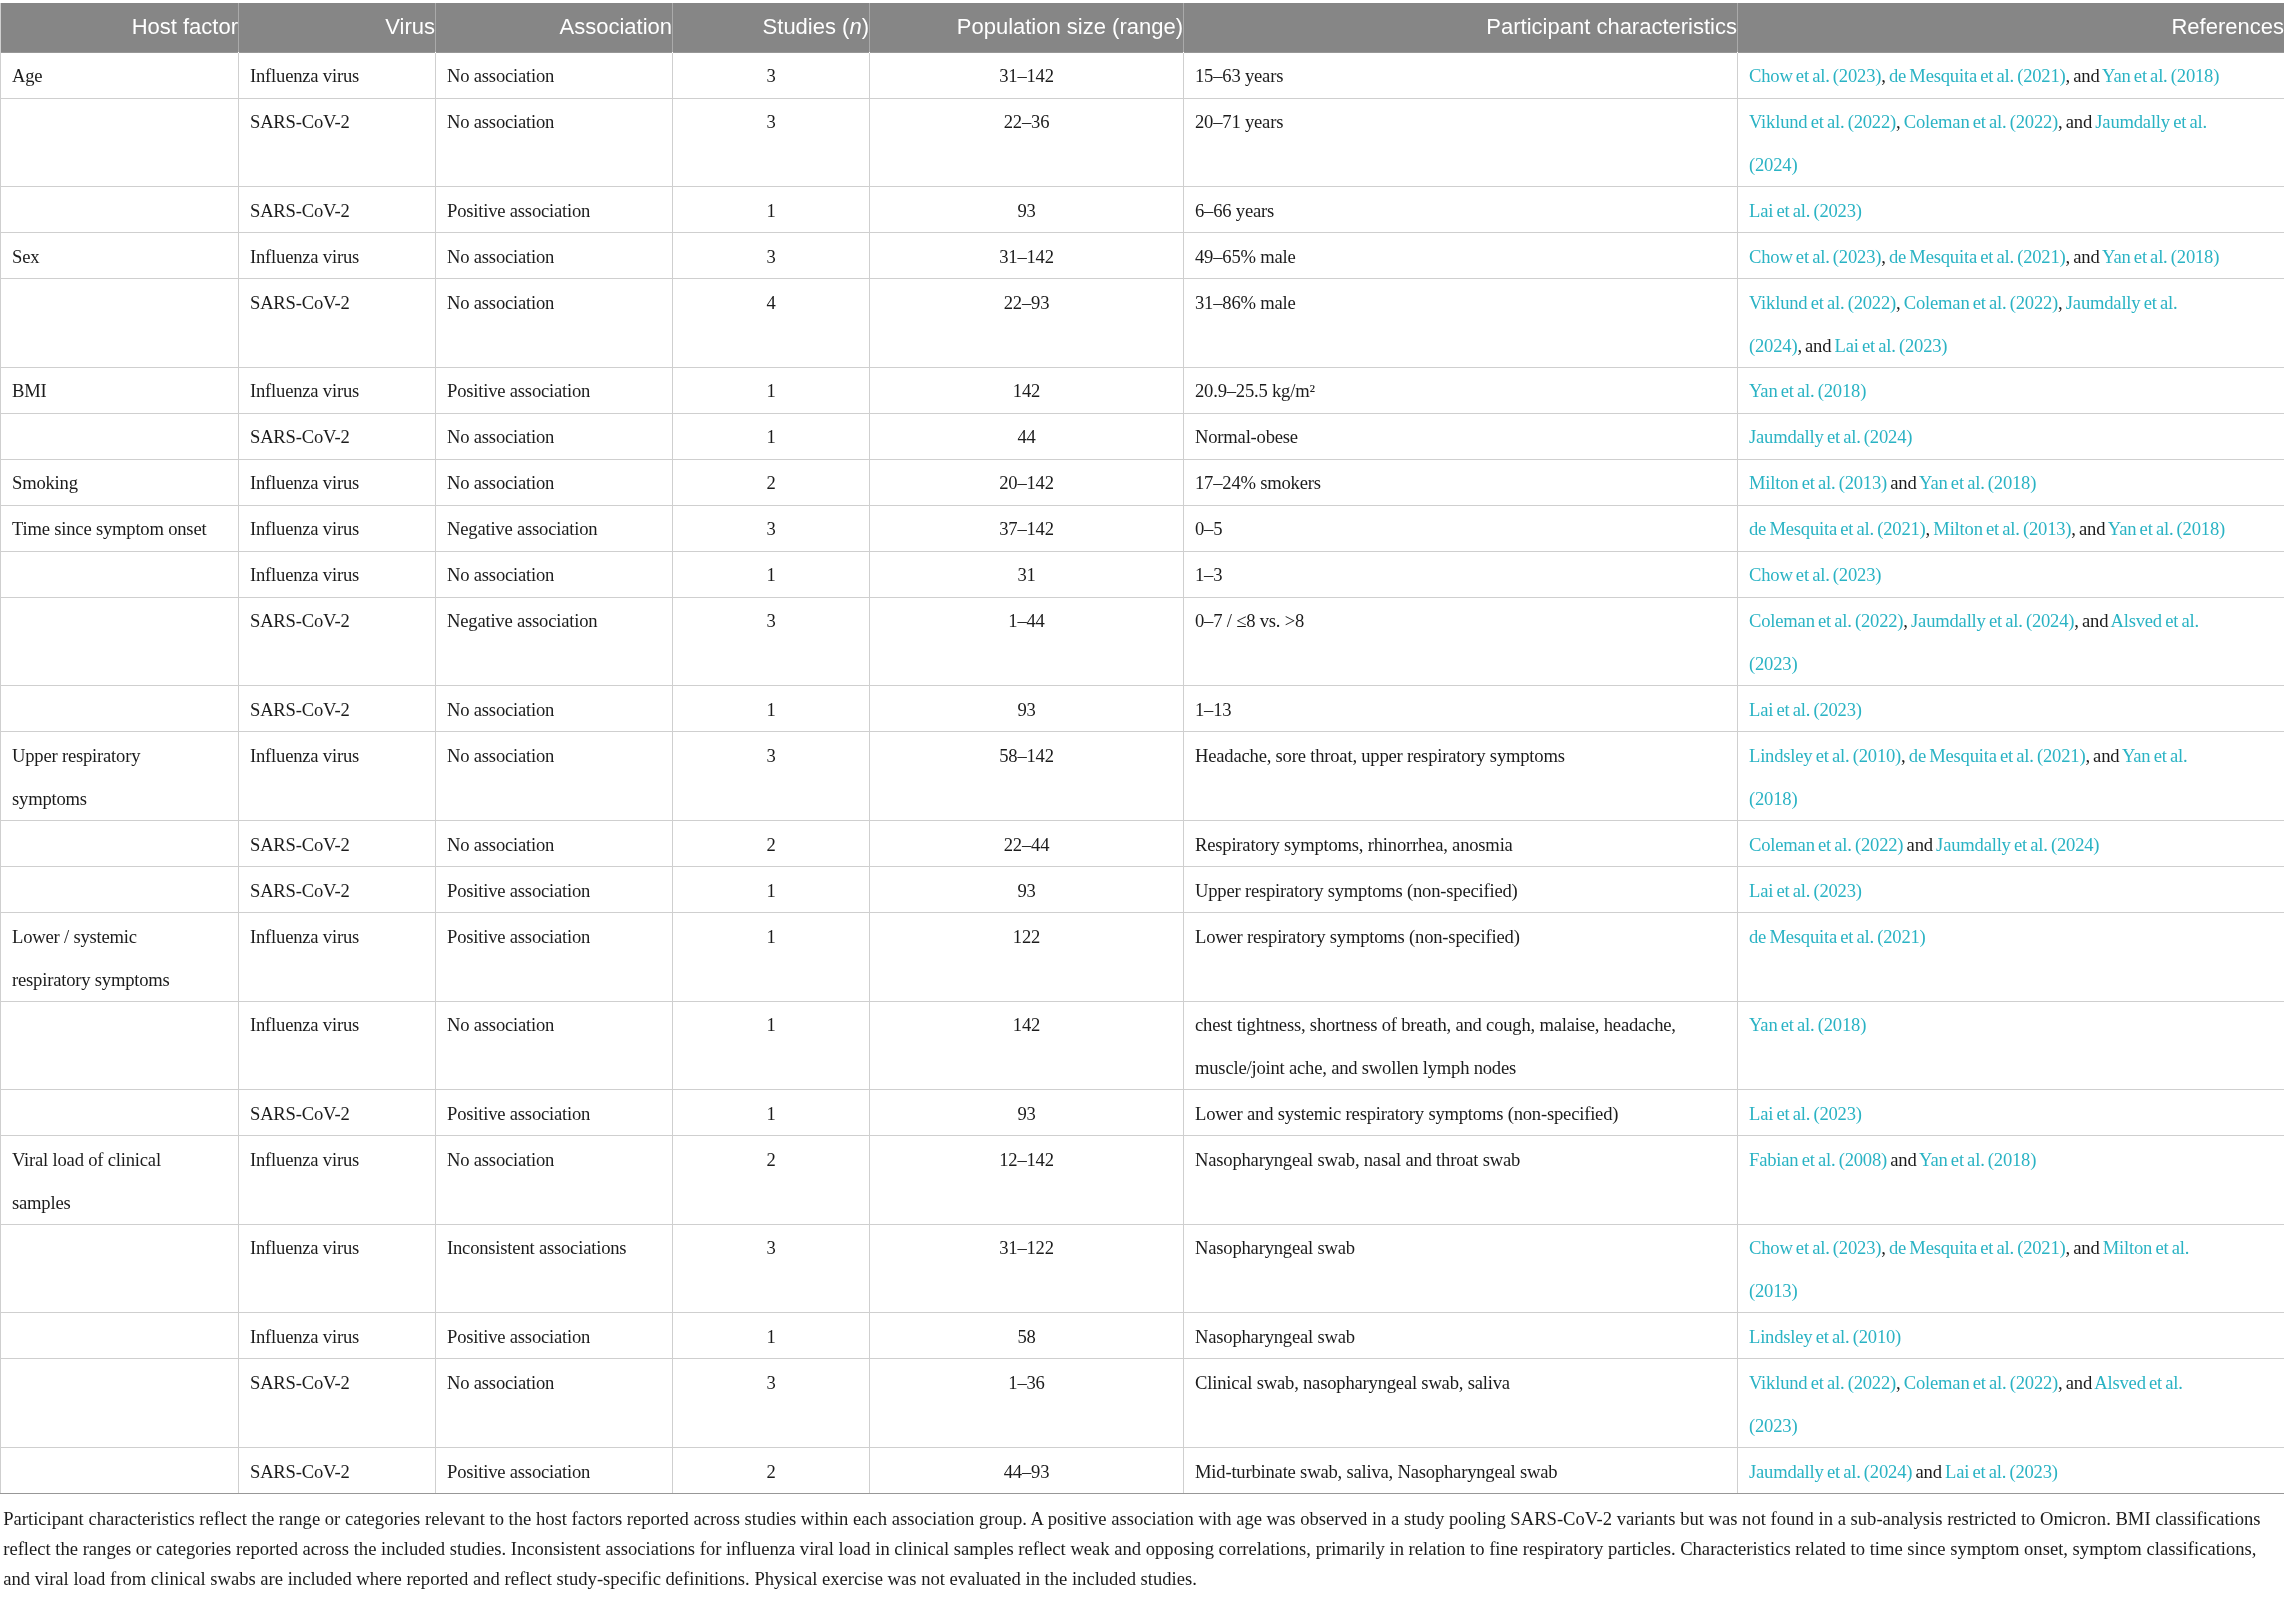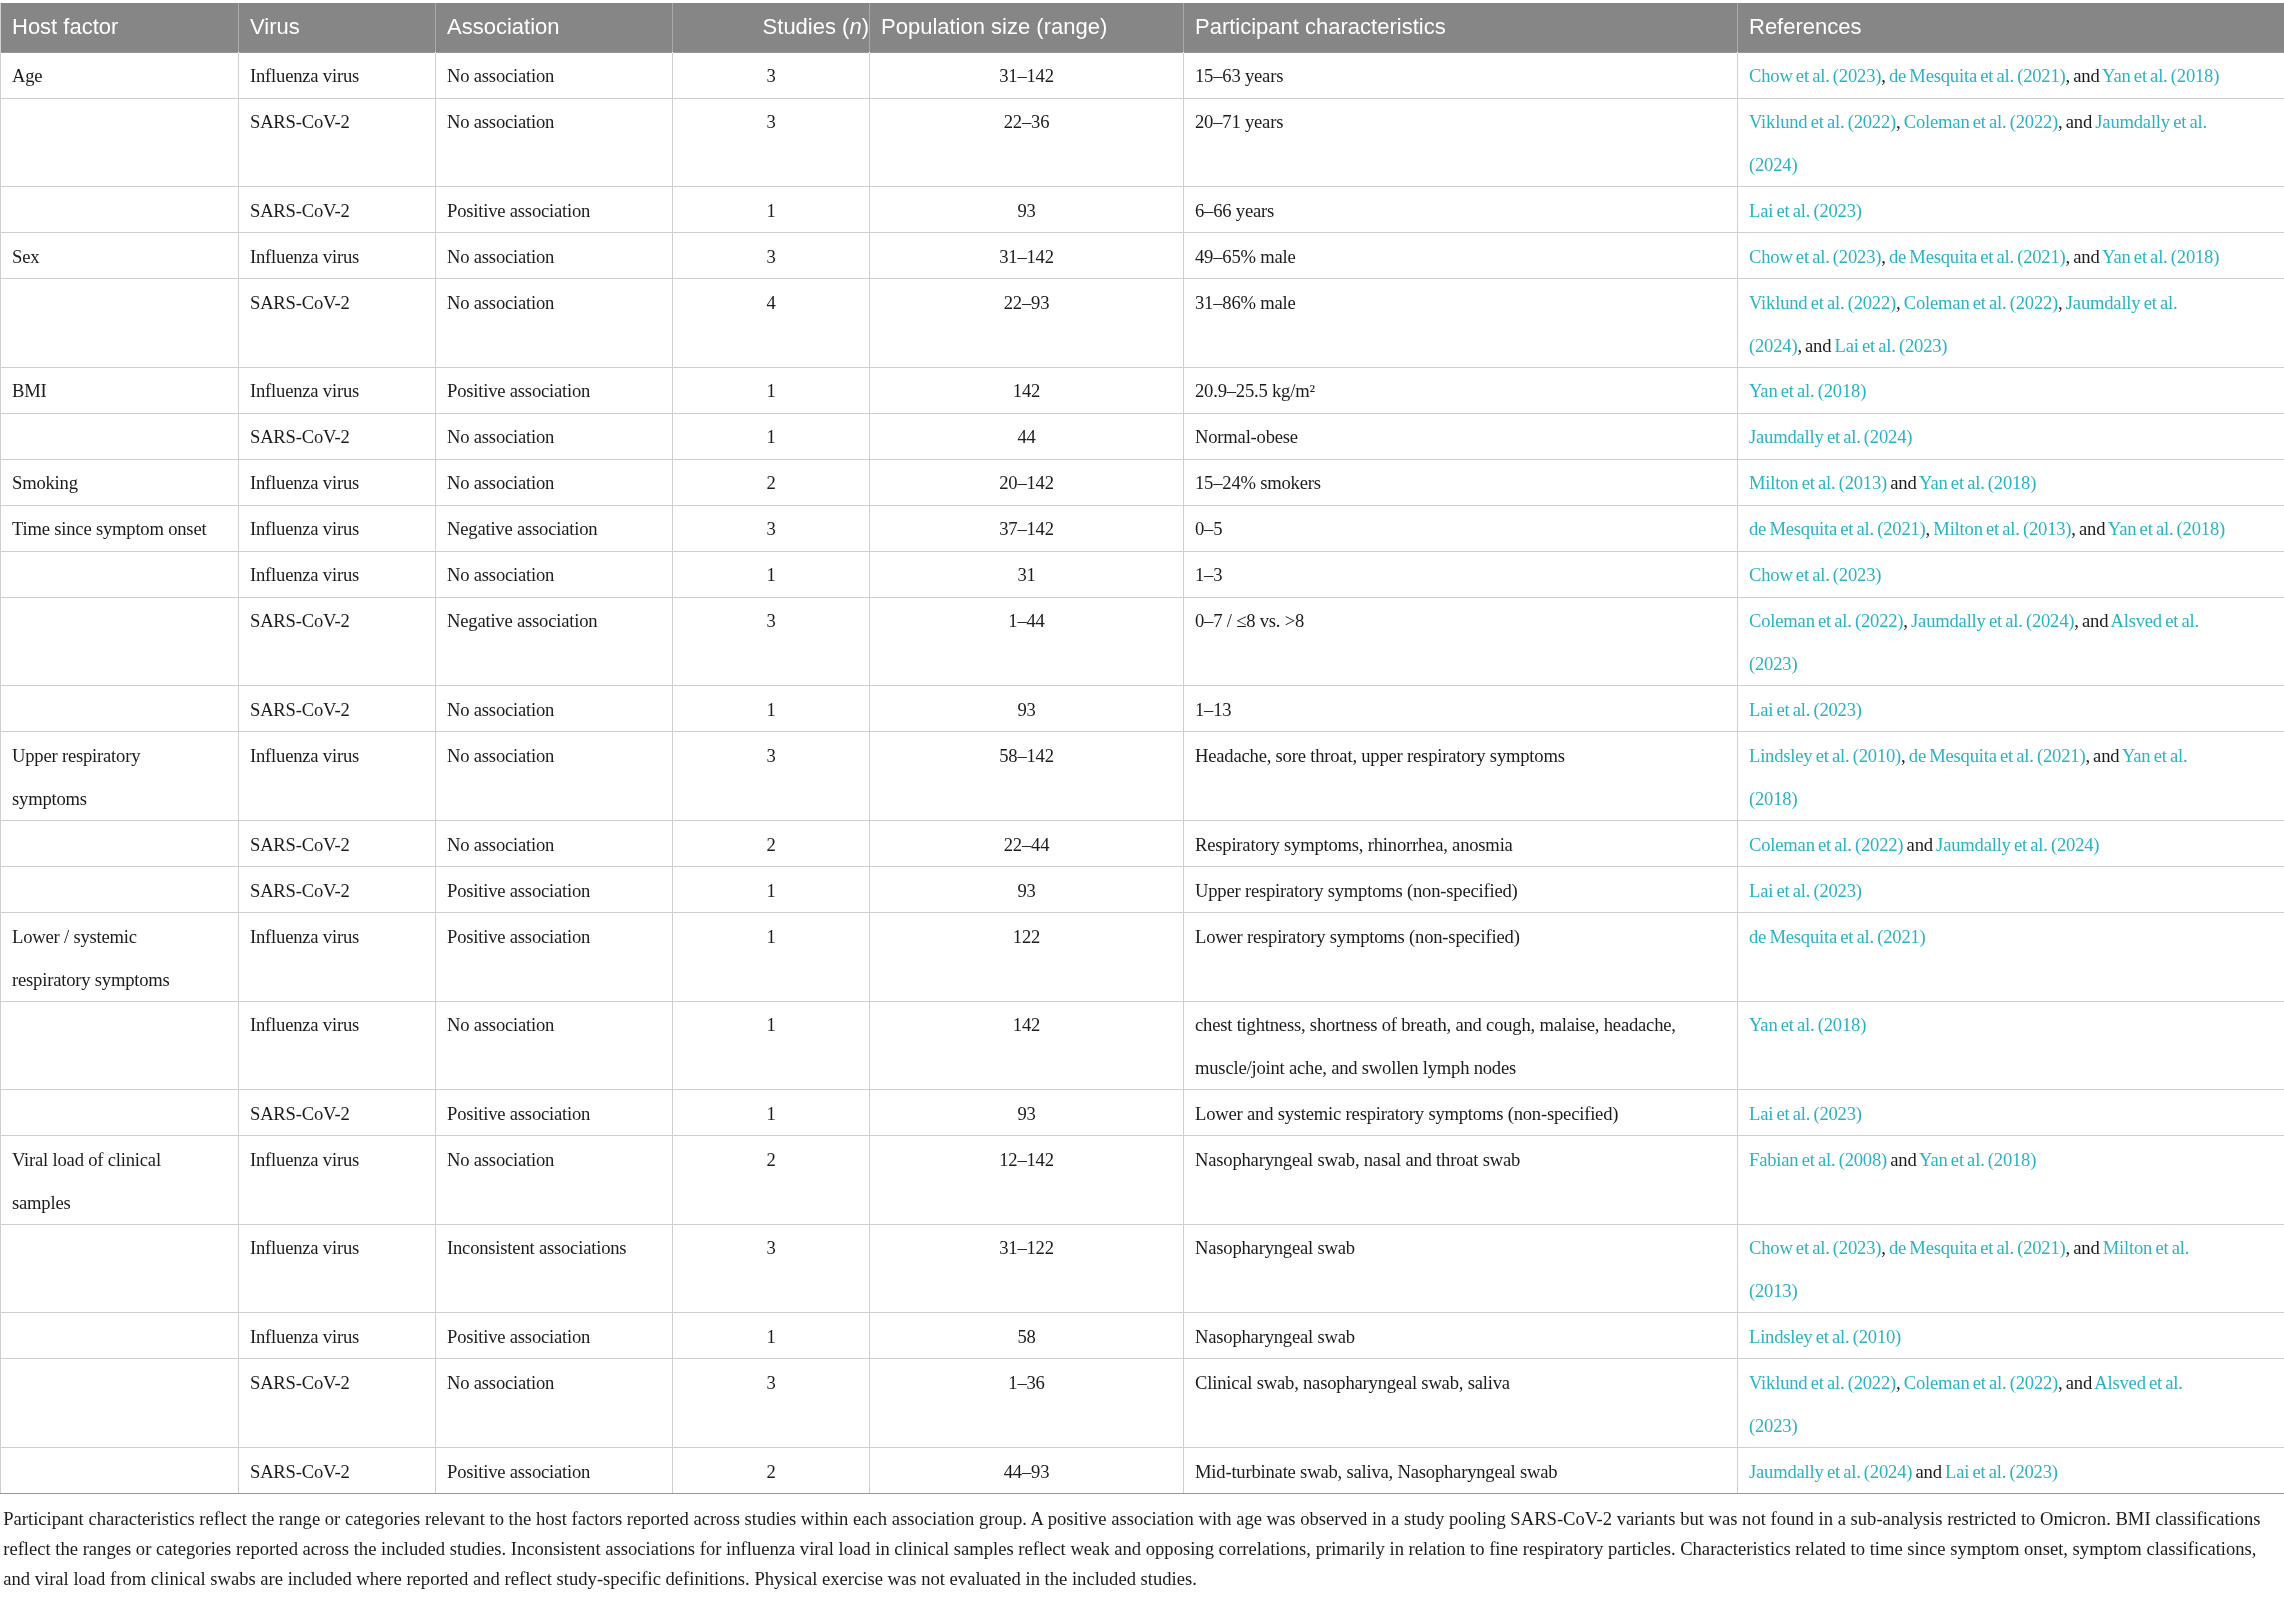--- a/index.html
+++ b/index.html
@@ -32,21 +32,21 @@
   col.c-pop{width:314px;}
   col.c-char{width:554px;}
   col.c-refs{width:547px;}
   thead th{
     background:var(--header-bg);
     color:#ffffff;
     font-family:"Liberation Sans",sans-serif;
     font-weight:400;
     font-size:22px;
     height:49px;
-    text-align:left;
+    text-align:right;
     vertical-align:middle;
     padding:0 0 0 11px;
     border-right:1.6px solid rgba(255,255,255,0.30);
   }
   thead th:last-child{border-right:none;}
   thead th.center{text-align:right;padding-left:0;}
   tbody td{
     border:1.6px solid #cfcfcf;
     border-top:1.6px solid var(--row-border);
     vertical-align:top;
@@ -271,21 +271,21 @@
           <td>
             <div class="line">No association</div>
           </td>
           <td class="center">
             <div class="line">2</div>
           </td>
           <td class="center">
             <div class="line">20–142</div>
           </td>
           <td>
-            <div class="line">15–24% smokers</div>
+            <div class="line">17–24% smokers</div>
           </td>
           <td class="refs">
             <div class="line"><span class="ref-link">Milton et al. (2013)</span><span> and </span><span class="ref-link">Yan et al. (2018)</span></div>
           </td>
         </tr>
         <tr class="short gs">
           <td>
             <div class="line">Time since symptom onset</div>
           </td>
           <td>

